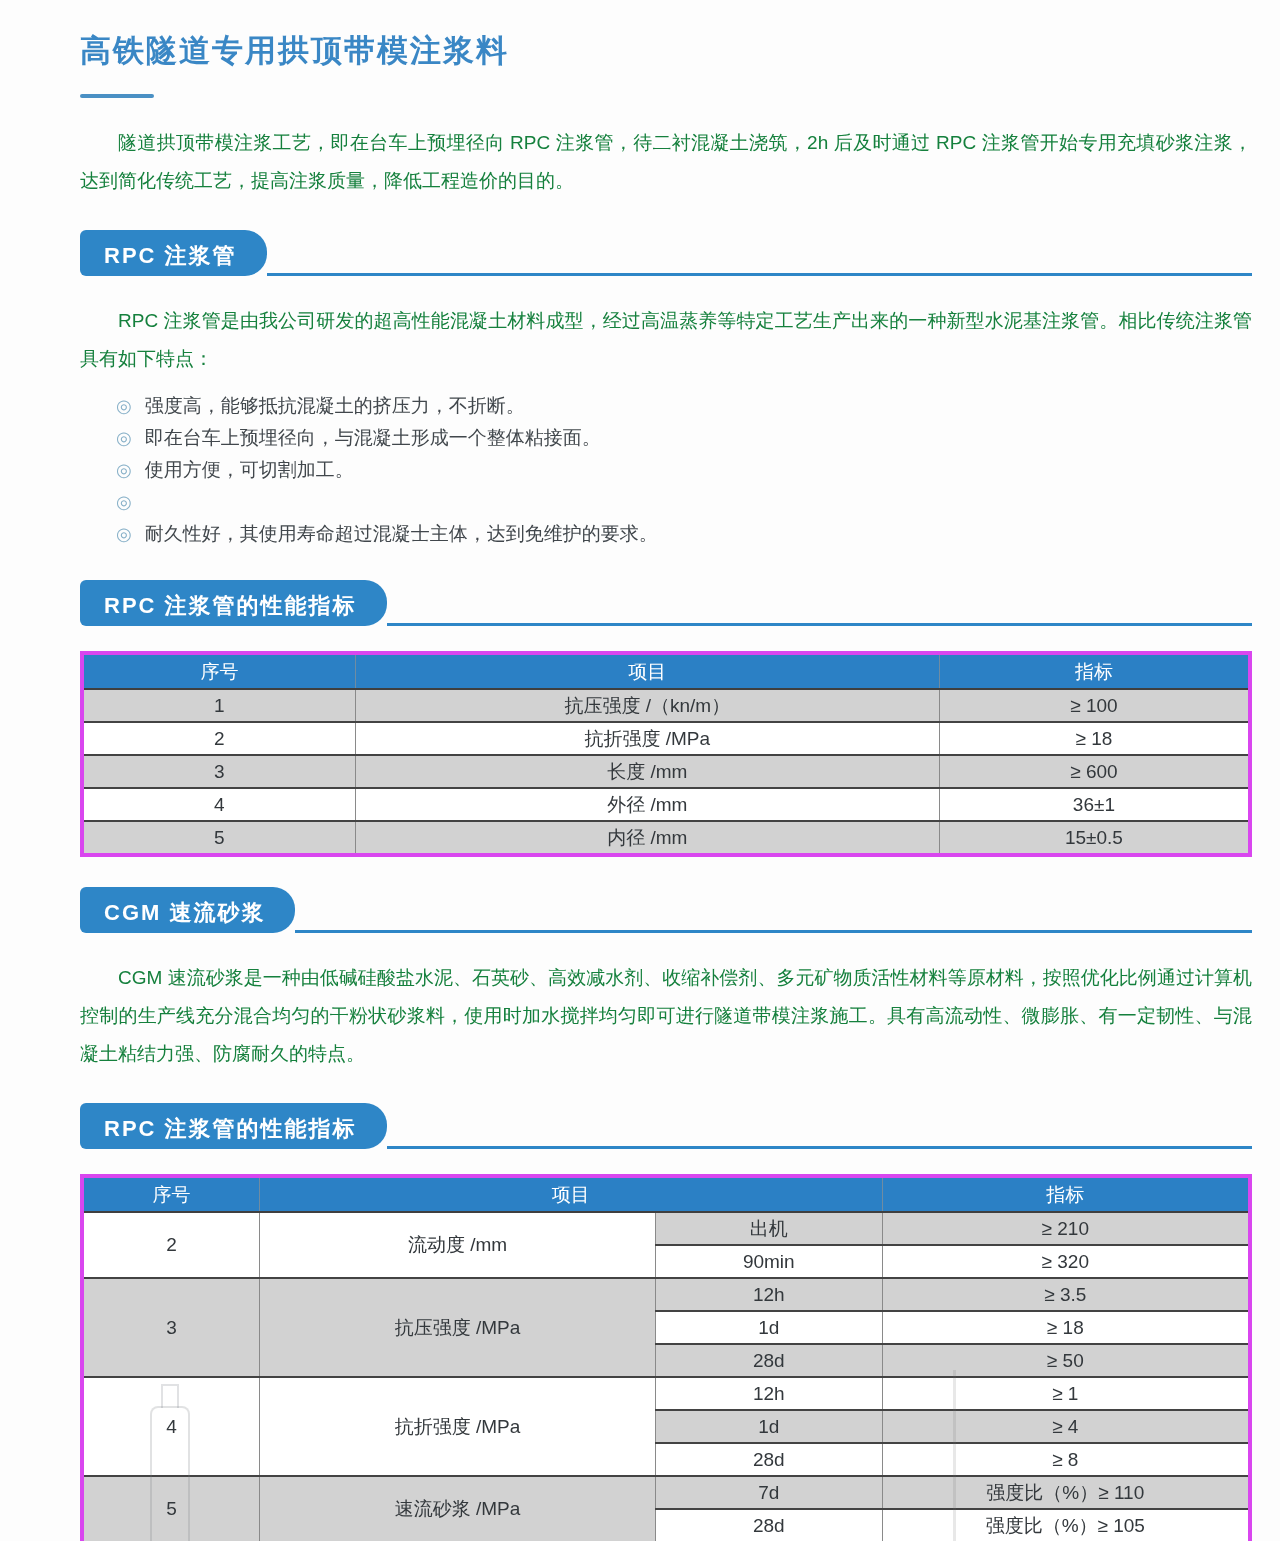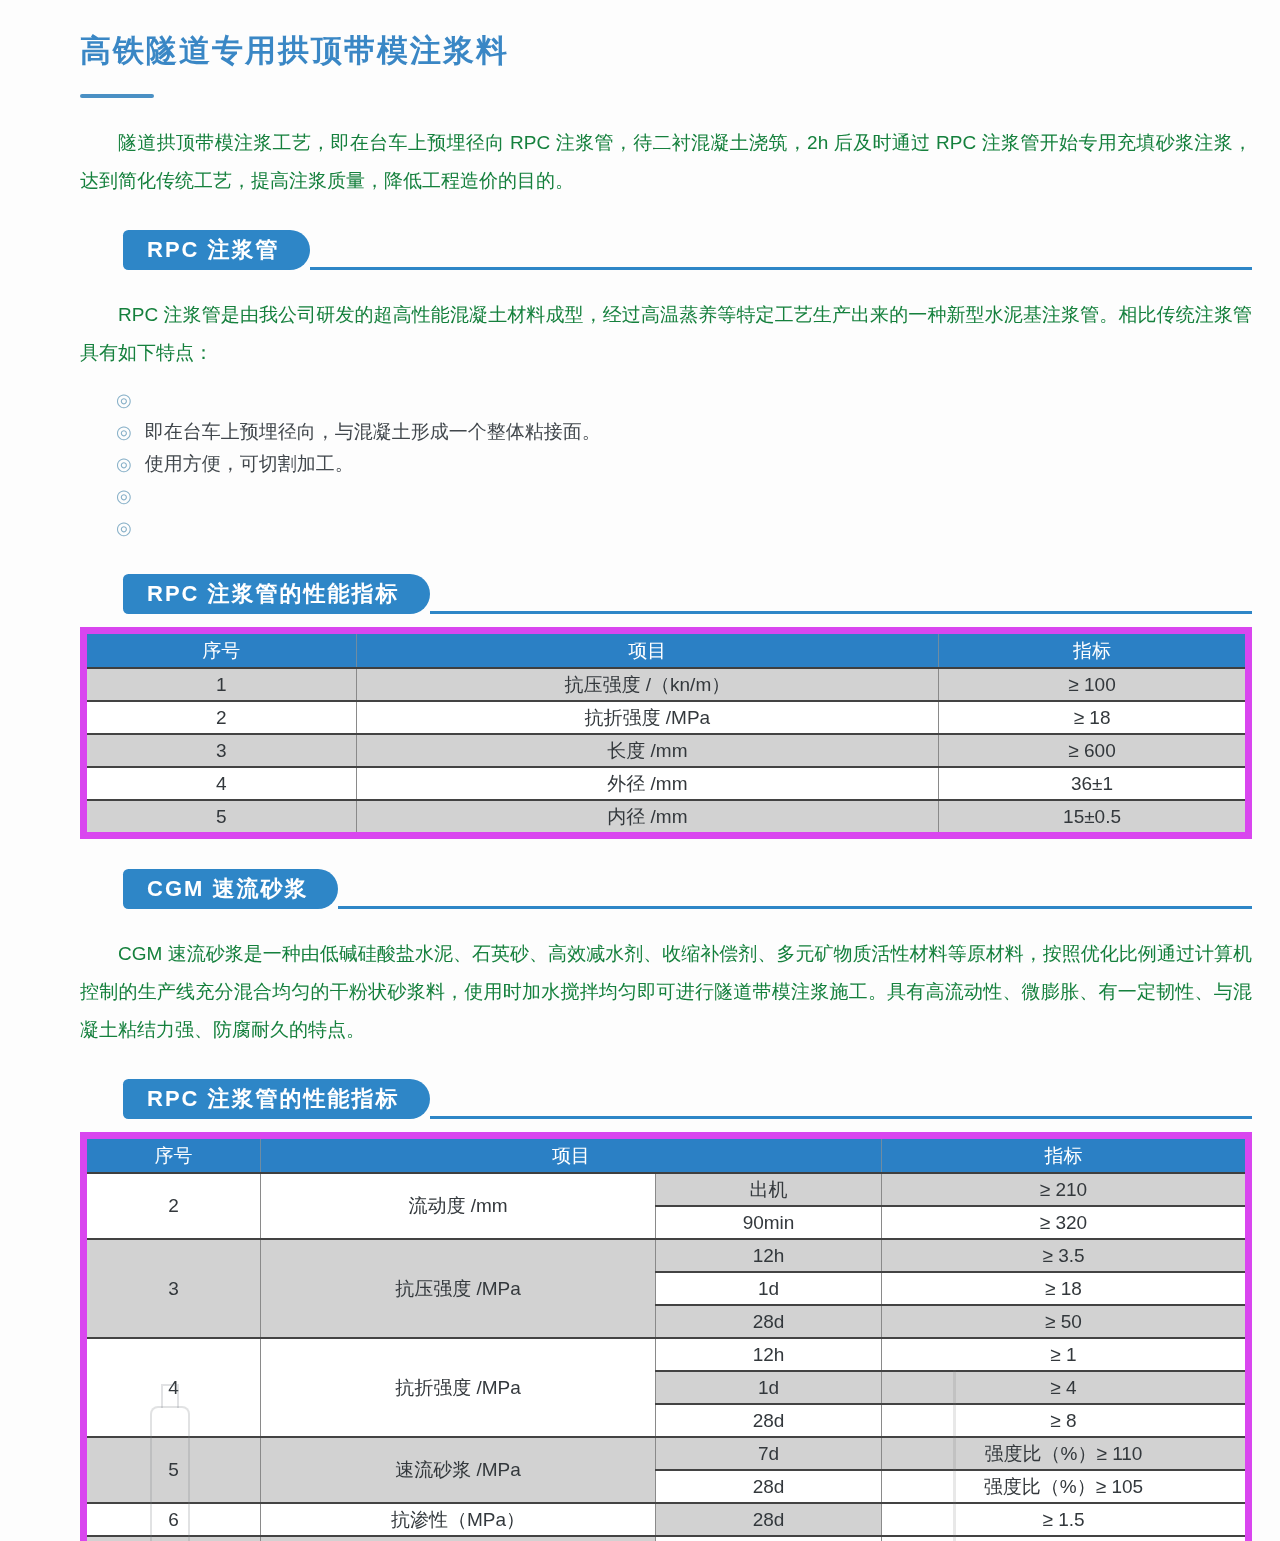--- a/index.html
+++ b/index.html
@@ -18,32 +18,31 @@
   }
   .title-underline { width:74px; height:4px; background:#4a90c4; margin-top:22px; border-radius:2px; }
 
   .para { margin:26px 0 0 0; font-size:19px; line-height:38px; color:#15803d; text-align:justify; }
   .indent { text-indent:2em; }
 
   .section-header { display:flex; align-items:flex-end; margin-top:30px; }
   .badge {
     background:#2e86c7; color:#ffffff;
     font-size:22px; font-weight:700; letter-spacing:2px;
-    line-height:24px; padding:8px 30px 8px 24px;
+    line-height:24px; padding:14px 30px 8px 24px;
     border-radius:6px 22px 22px 6px;
     white-space:nowrap;
-    margin-left:43px;
   }
   .rule { flex:1; height:3px; background:#2e86c7; }
 
   .features { list-style:none; margin:12px 0 0 0; padding:0 0 0 36px; }
   .features li { display:flex; align-items:baseline; gap:13px; font-size:19px; line-height:32px; color:#41474c; }
   .bullet { color:#87b0c8; font-size:18px; flex:0 0 auto; }
 
-  table { width:100%; border-collapse:collapse; table-layout:fixed; margin-top:13px; border:7px solid #d946ef; }
+  table { width:100%; border-collapse:collapse; table-layout:fixed; margin-top:25px; border:4px solid #d946ef; }
   th {
     background:#2b80c5; color:#ffffff; font-weight:400; font-size:19px;
     height:33px; padding:0 4px; text-align:center;
     border-top:2px solid #3f3f3f; border-bottom:2px solid #3f3f3f;
     border-left:1px solid #6f8ca2; border-right:1px solid #6f8ca2;
   }
   td {
     background:#ffffff; font-size:19px; color:#33383c;
     height:31px; padding:0 6px; text-align:center;
     border-top:2px solid #434343; border-bottom:2px solid #434343;
@@ -77,34 +76,36 @@
     <p class="para indent">隧道拱顶带模注浆工艺，即在台车上预埋径向 RPC 注浆管，待二衬混凝土浇筑，2h 后及时通过 RPC 注浆管开始专用充填砂浆注浆，达到简化传统工艺，提高注浆质量，降低工程造价的目的。</p>
 
     <div class="section-header">
       <div class="badge">RPC 注浆管</div>
       <div class="rule"></div>
     </div>
     <p class="para indent">RPC 注浆管是由我公司研发的超高性能混凝土材料成型，经过高温蒸养等特定工艺生产出来的一种新型水泥基注浆管。相比传统注浆管具有如下特点：</p>
     <ul class="features">
         <li>
           <span class="bullet">◎</span>
+          <span>强度高，能够抵抗混凝土的挤压力，不折断。</span>
         </li>
         <li>
           <span class="bullet">◎</span>
           <span>即在台车上预埋径向，与混凝土形成一个整体粘接面。</span>
         </li>
         <li>
           <span class="bullet">◎</span>
           <span>使用方便，可切割加工。</span>
         </li>
         <li>
           <span class="bullet">◎</span>
         </li>
         <li>
           <span class="bullet">◎</span>
+          <span>耐久性好，其使用寿命超过混凝士主体，达到免维护的要求。</span>
         </li>
       </ul>
 
     <div class="section-header">
       <div class="badge">RPC 注浆管的性能指标</div>
       <div class="rule"></div>
     </div>
     <table class="t1">
       <colgroup>
           <col class="c1">

